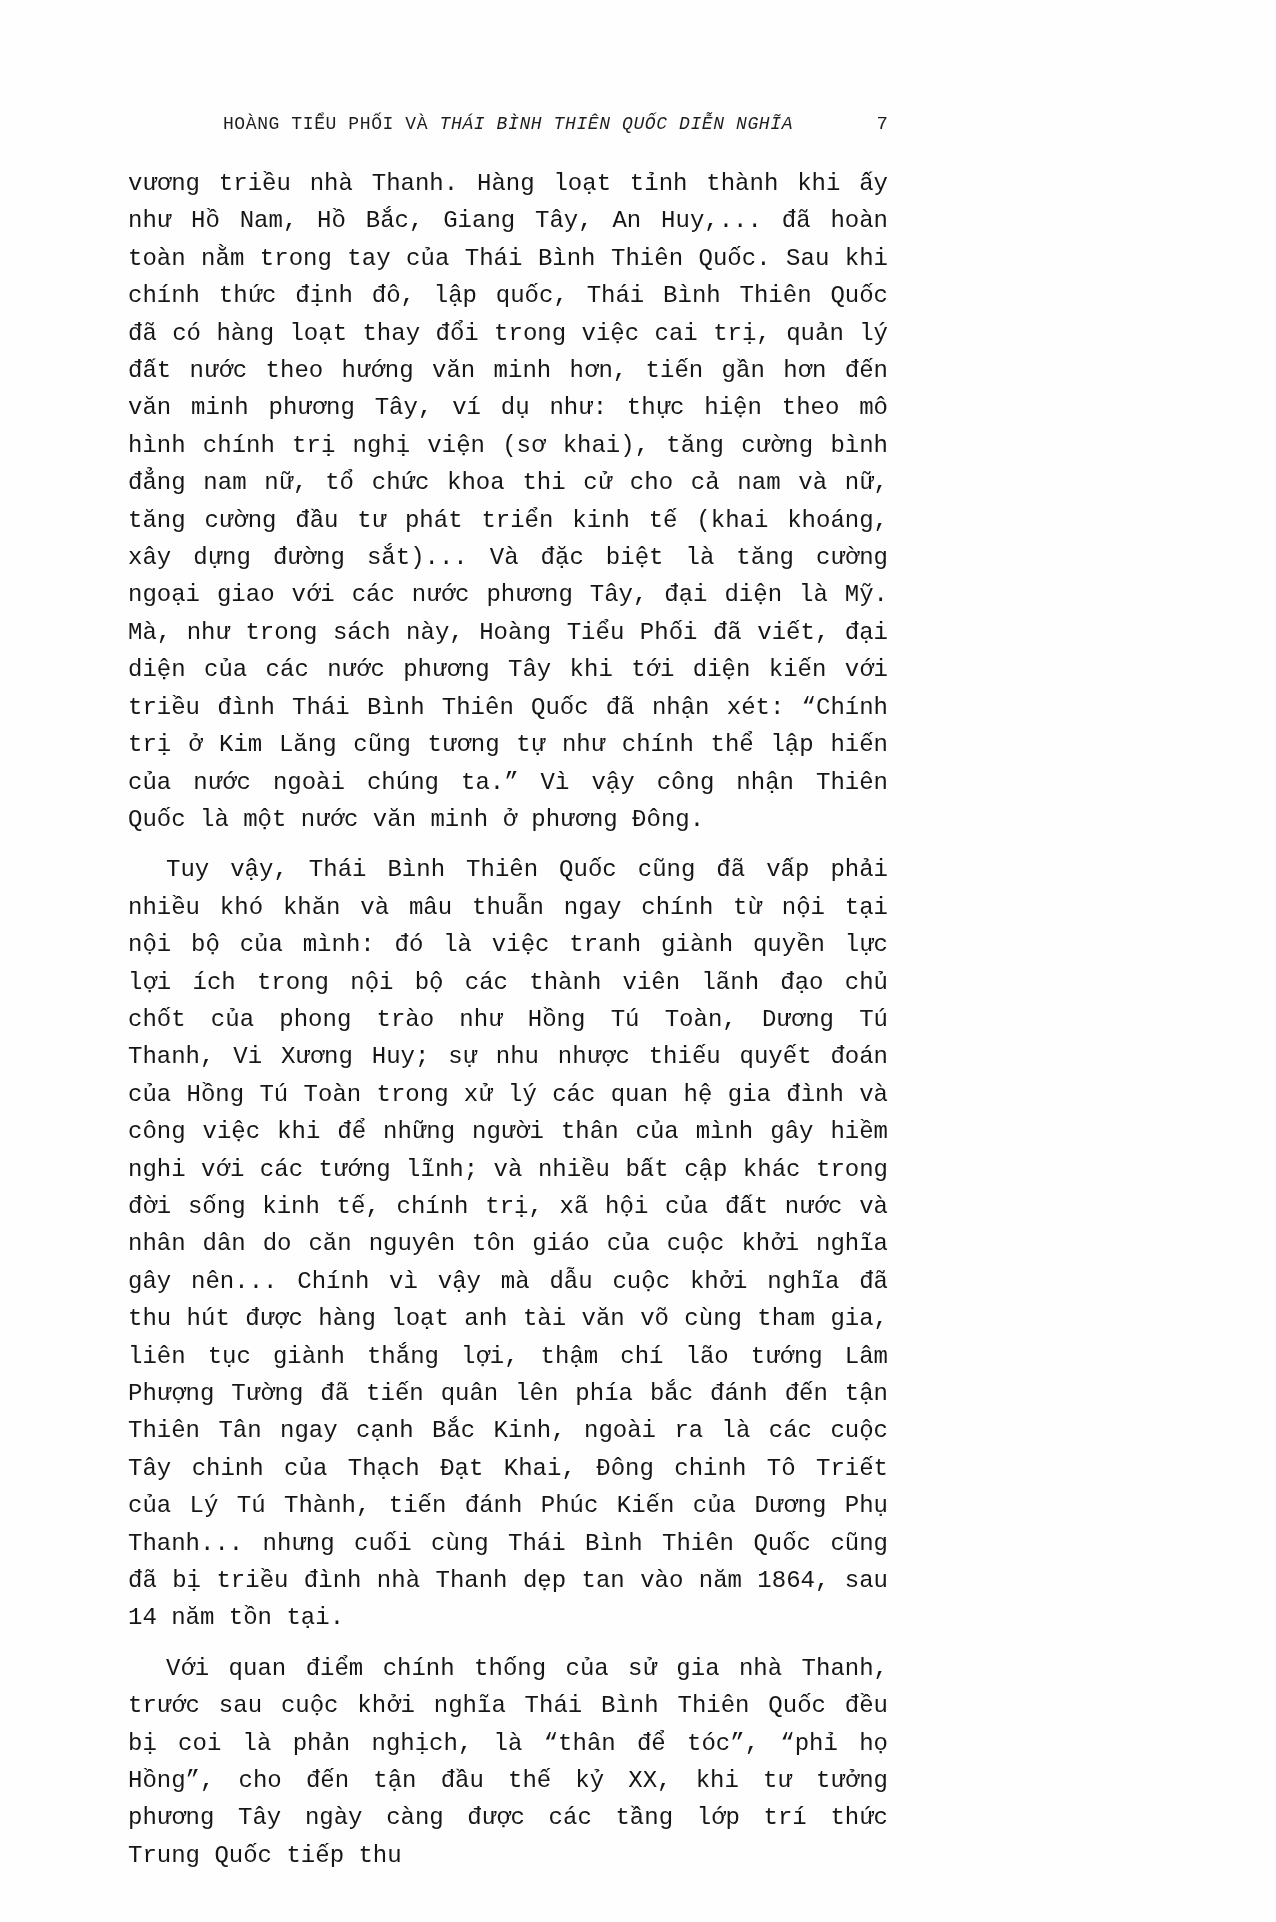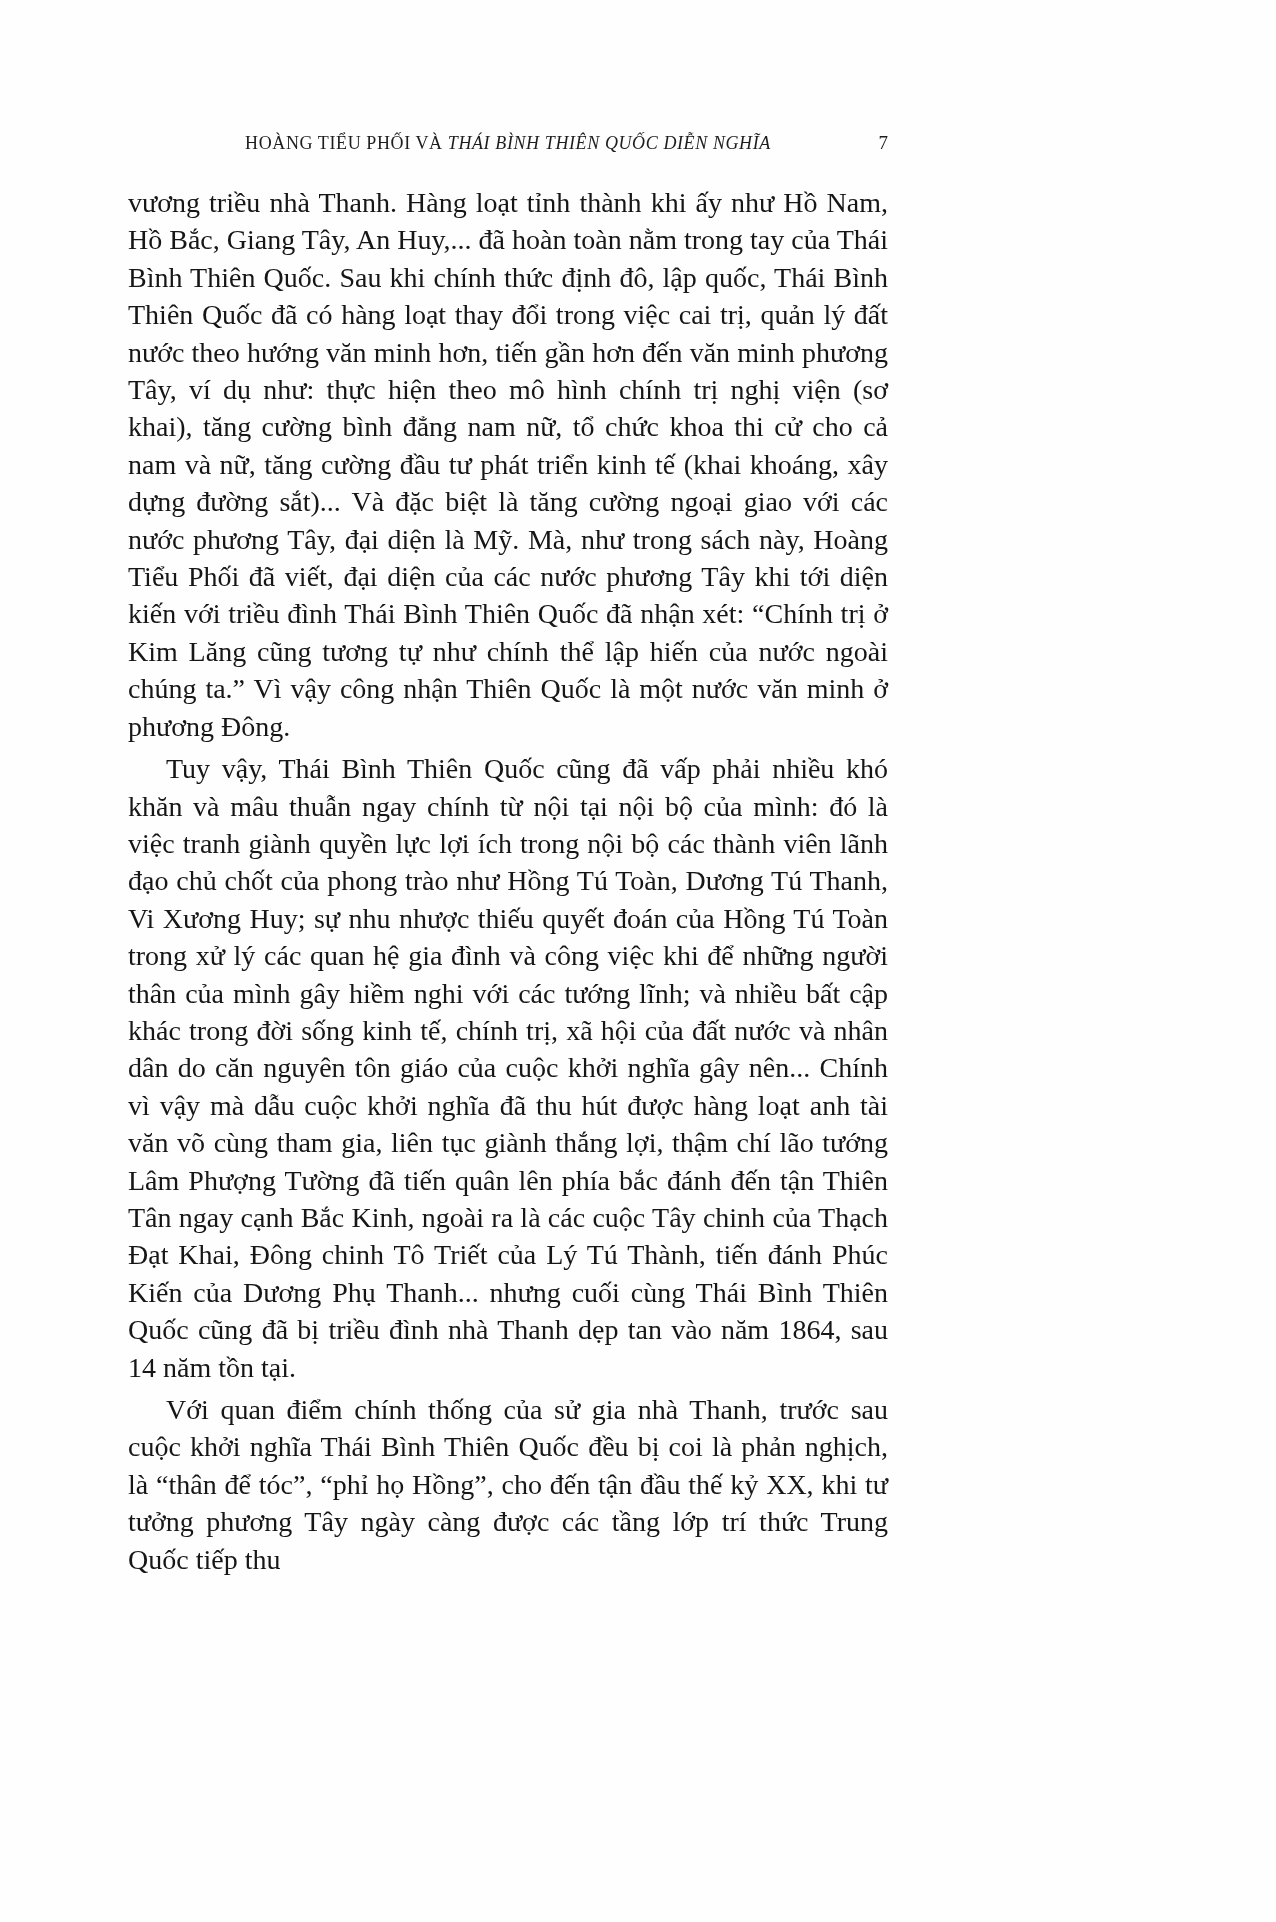--- a/index.html
+++ b/index.html
@@ -16,22 +16,23 @@
   .page {
     position: relative;
     width: 1276px;
     height: 1922px;
     background: #fefefe;
     overflow: hidden;
   }
   .content {
     position: absolute;
     left: 128px;
-    top: 132px;
+    top: 113px;
     width: 760px;
+    font-family: Liberation Mono, monospace;
   }
   .running-header {
     position: relative;
     width: 100%;
     font-size: 18px;
     line-height: 22px;
     letter-spacing: 0.6px;
     color: #1d1d1d;
     text-align: center;
     margin-bottom: 30px;
@@ -43,28 +44,28 @@
   .page-number {
     position: absolute;
     right: 0;
     top: 0;
     font-size: 19px;
     letter-spacing: 0;
     font-style: normal;
   }
   .body-text p {
     margin: 0;
-    font-size: 28px;
+    font-size: 24px;
     line-height: 37.4px;
     text-align: justify;
     text-justify: inter-word;
     color: #161616;
   }
   .body-text p + p {
-    margin-top: 5px;
+    margin-top: 13px;
   }
   .body-text p.indent {
     text-indent: 38px;
   }
 </style>
 </head>
 <body>
 
 <div class="page">
   <div class="content">

